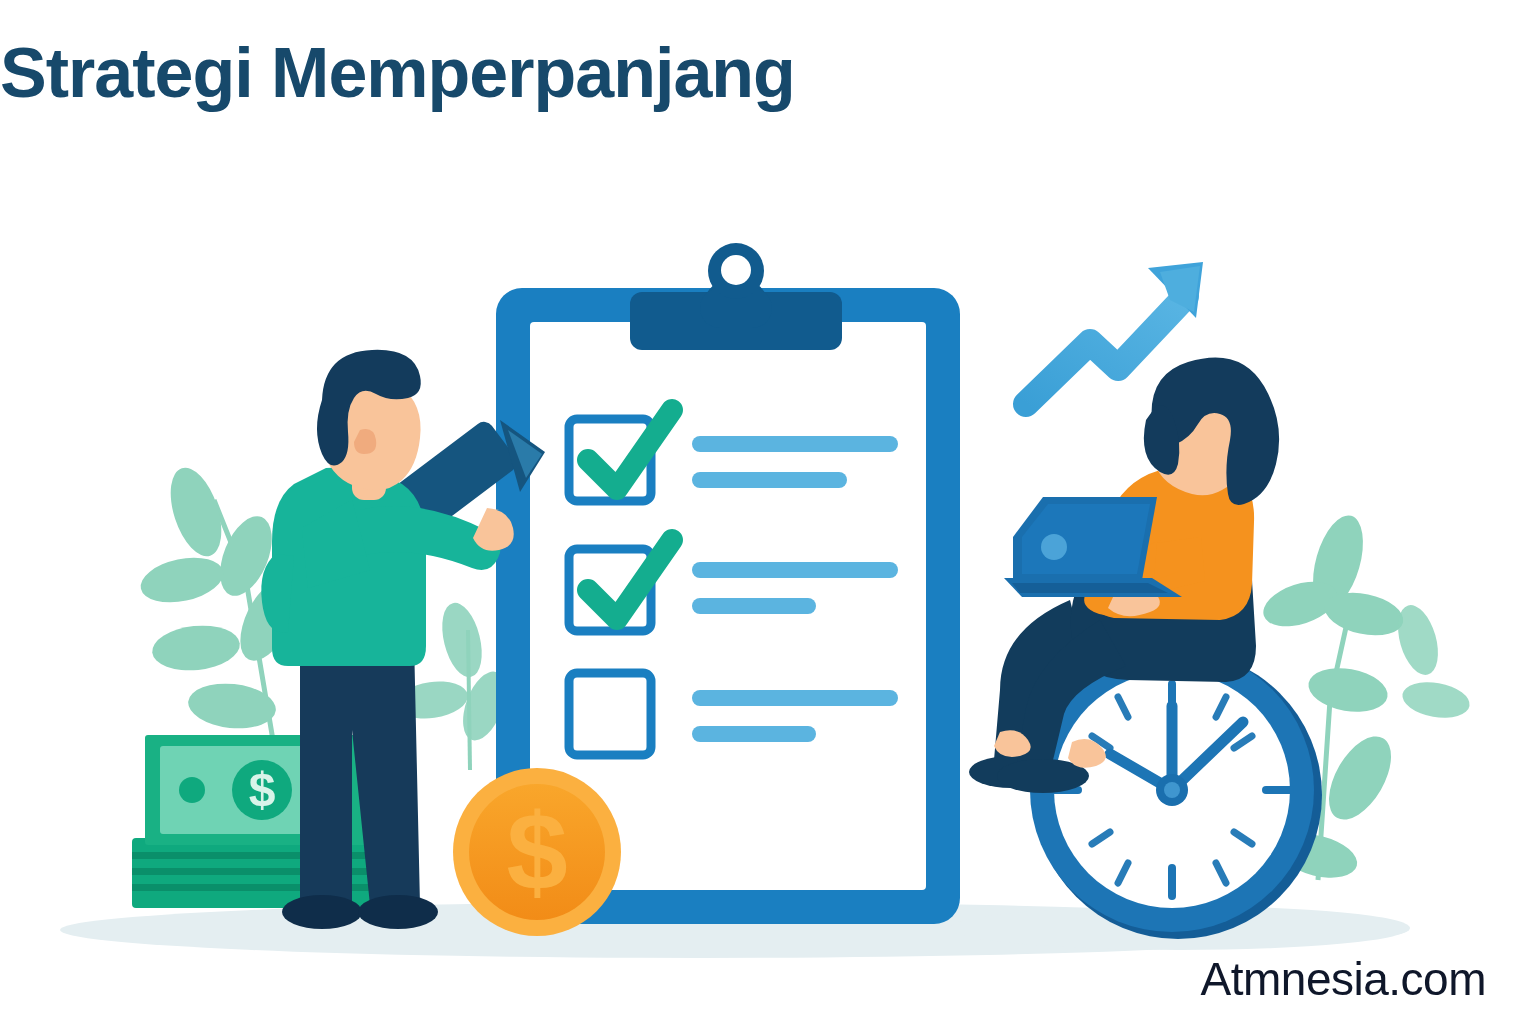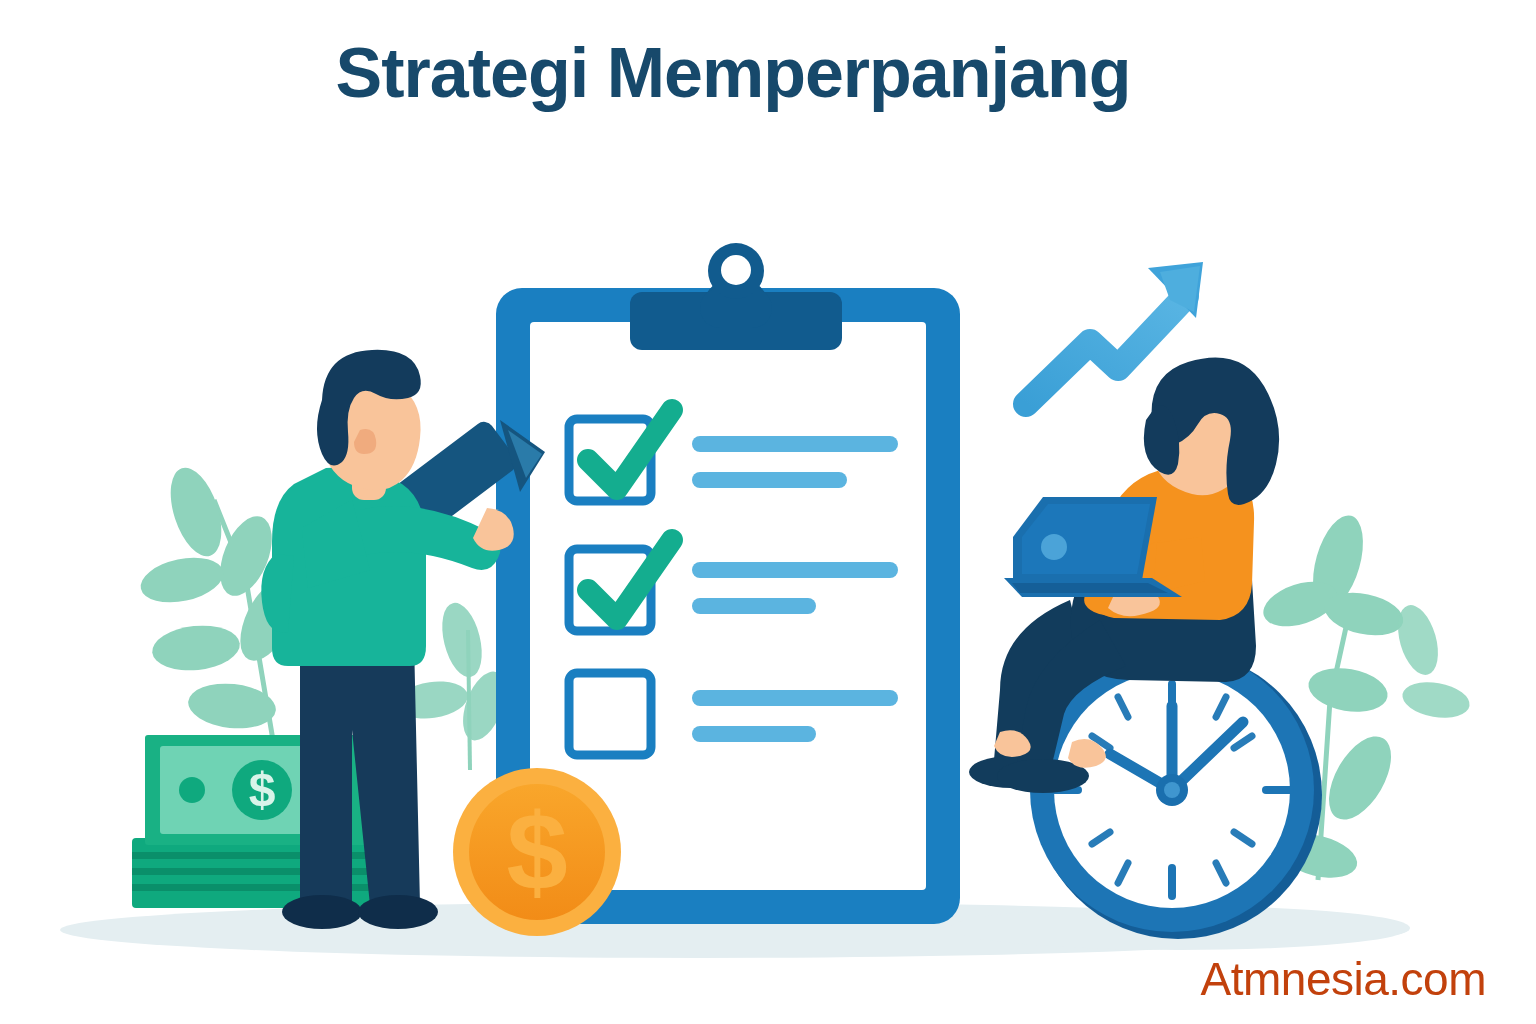--- a/index.html
+++ b/index.html
@@ -7,37 +7,35 @@
     width:1536px;height:1024px;
     background:#ffffff;
     font-family:"Liberation Sans", sans-serif;
     overflow:hidden;
     position:relative;
   }
   #stage{position:absolute;left:0;top:0;width:1536px;height:1024px;}
   #art{position:absolute;left:0;top:0;}
   .title-wrap{
     position:absolute;left:0;top:34px;width:1386px;
-    text-align:center;
     pointer-events:none;
-    padding-left:40px;
   }
   .title-line{
     display:block;
     color:#17496b;
     font-weight:bold;
     font-size:70px;
     line-height:1.12;
     letter-spacing:-1px;
     white-space:nowrap;
   }
   .watermark{
     position:absolute;
     right:50px;bottom:18px;
-    color:#c2410c;
+    color:#0f172a;
     font-size:46px;
     font-weight:normal;
     letter-spacing:-0.5px;
     text-align:center;
   }
 </style>
 </head>
 <body>
 
 <div id="stage">

